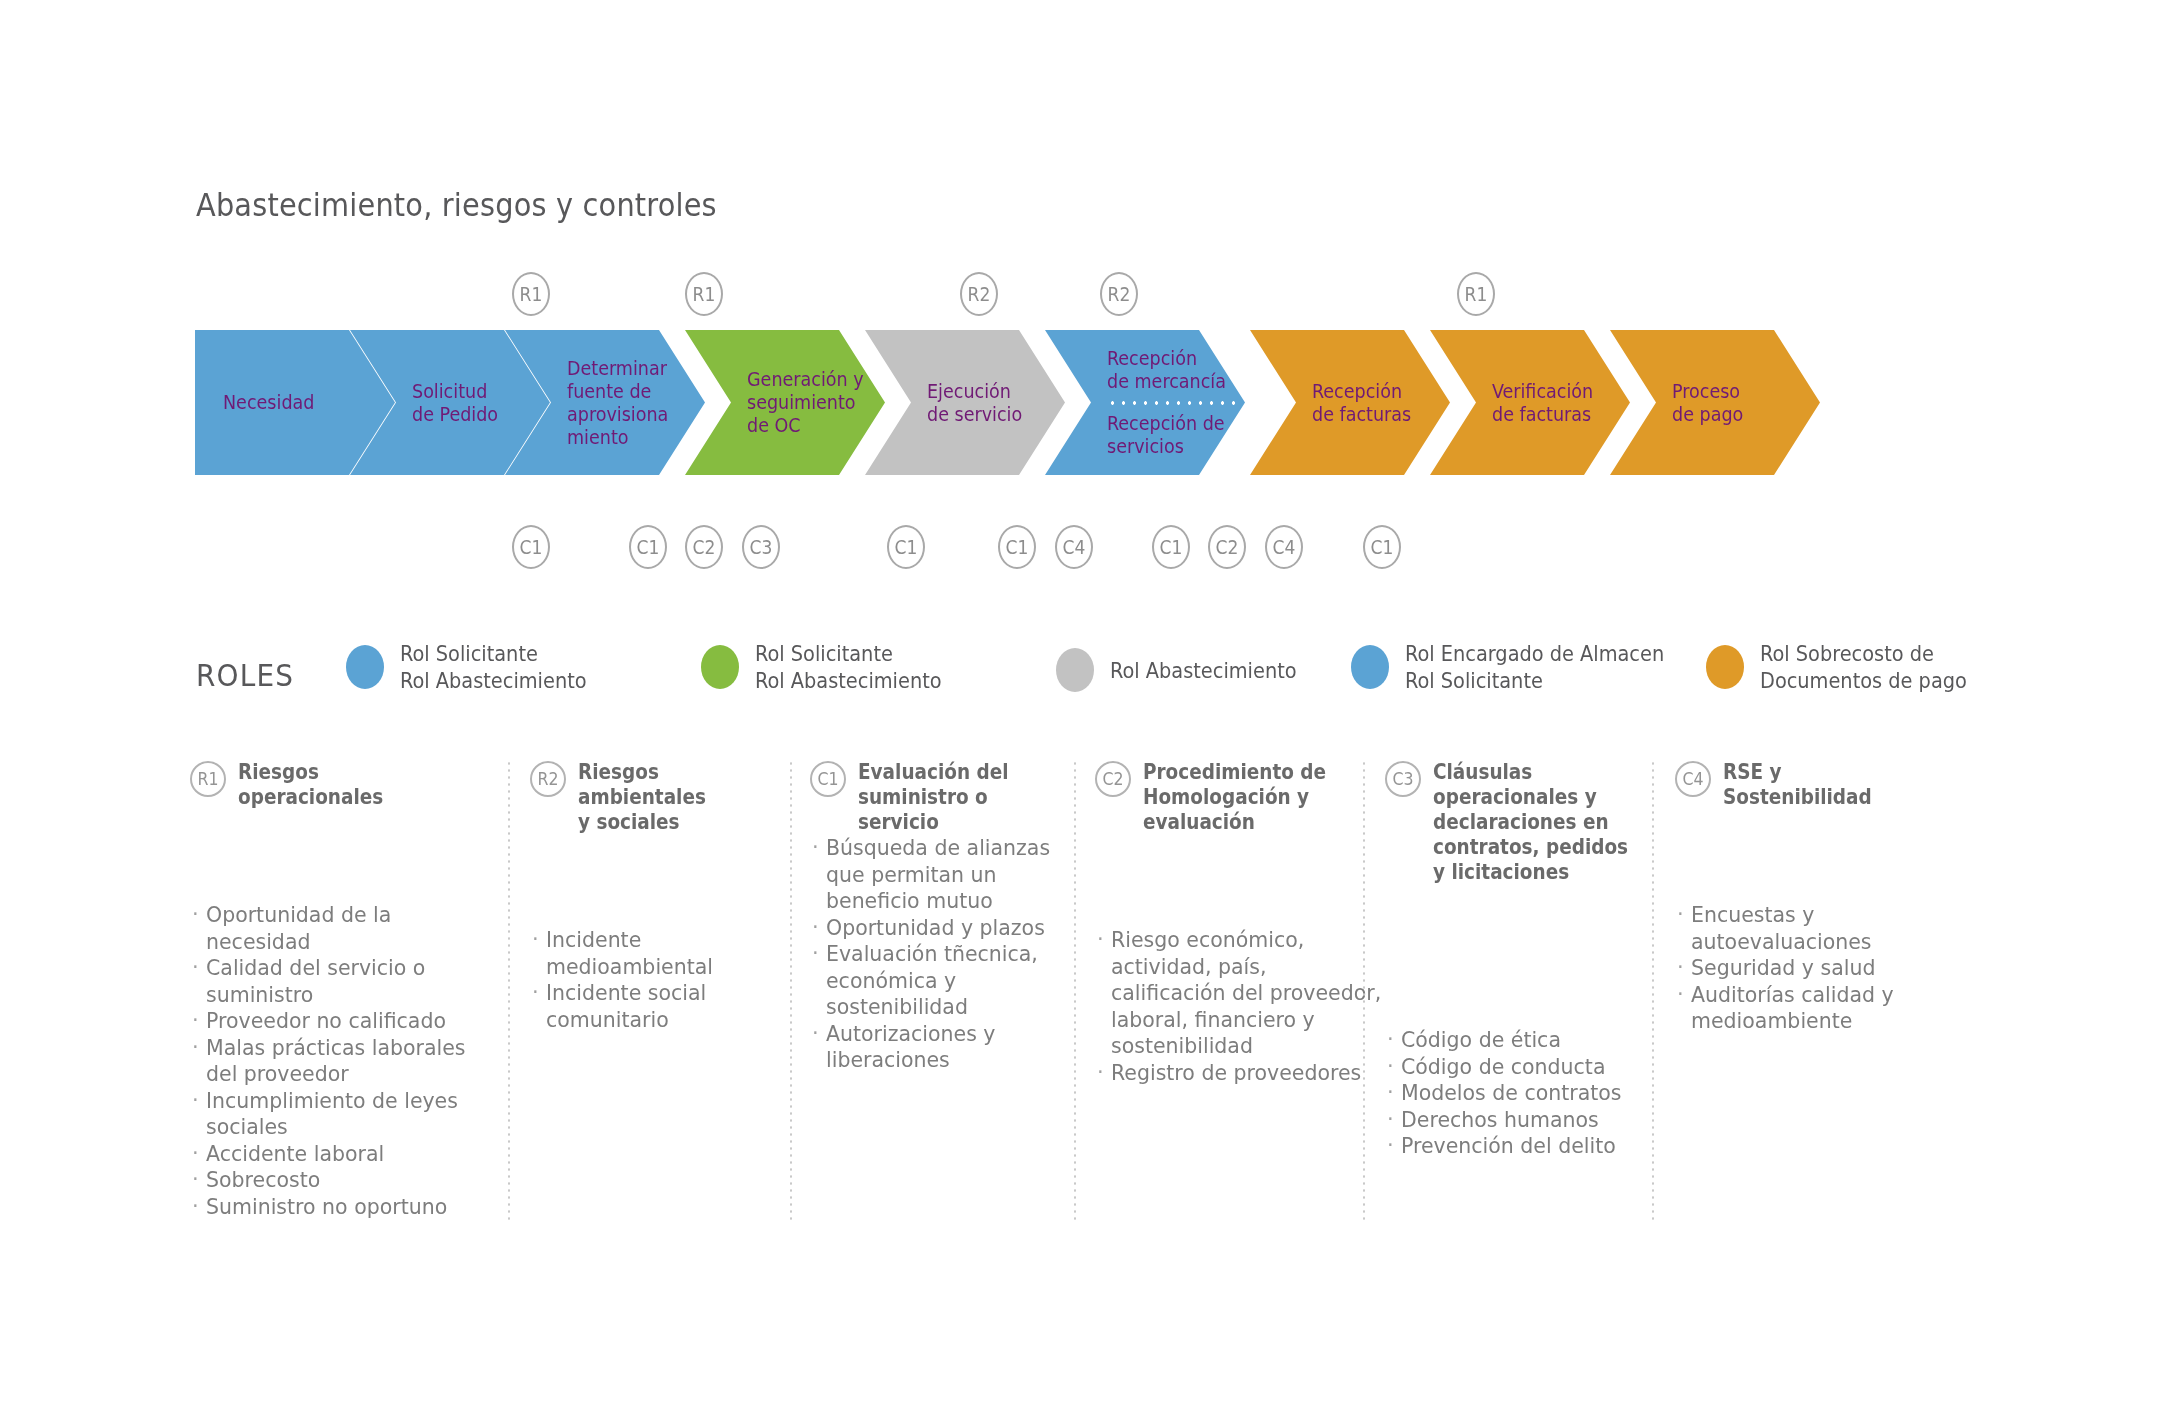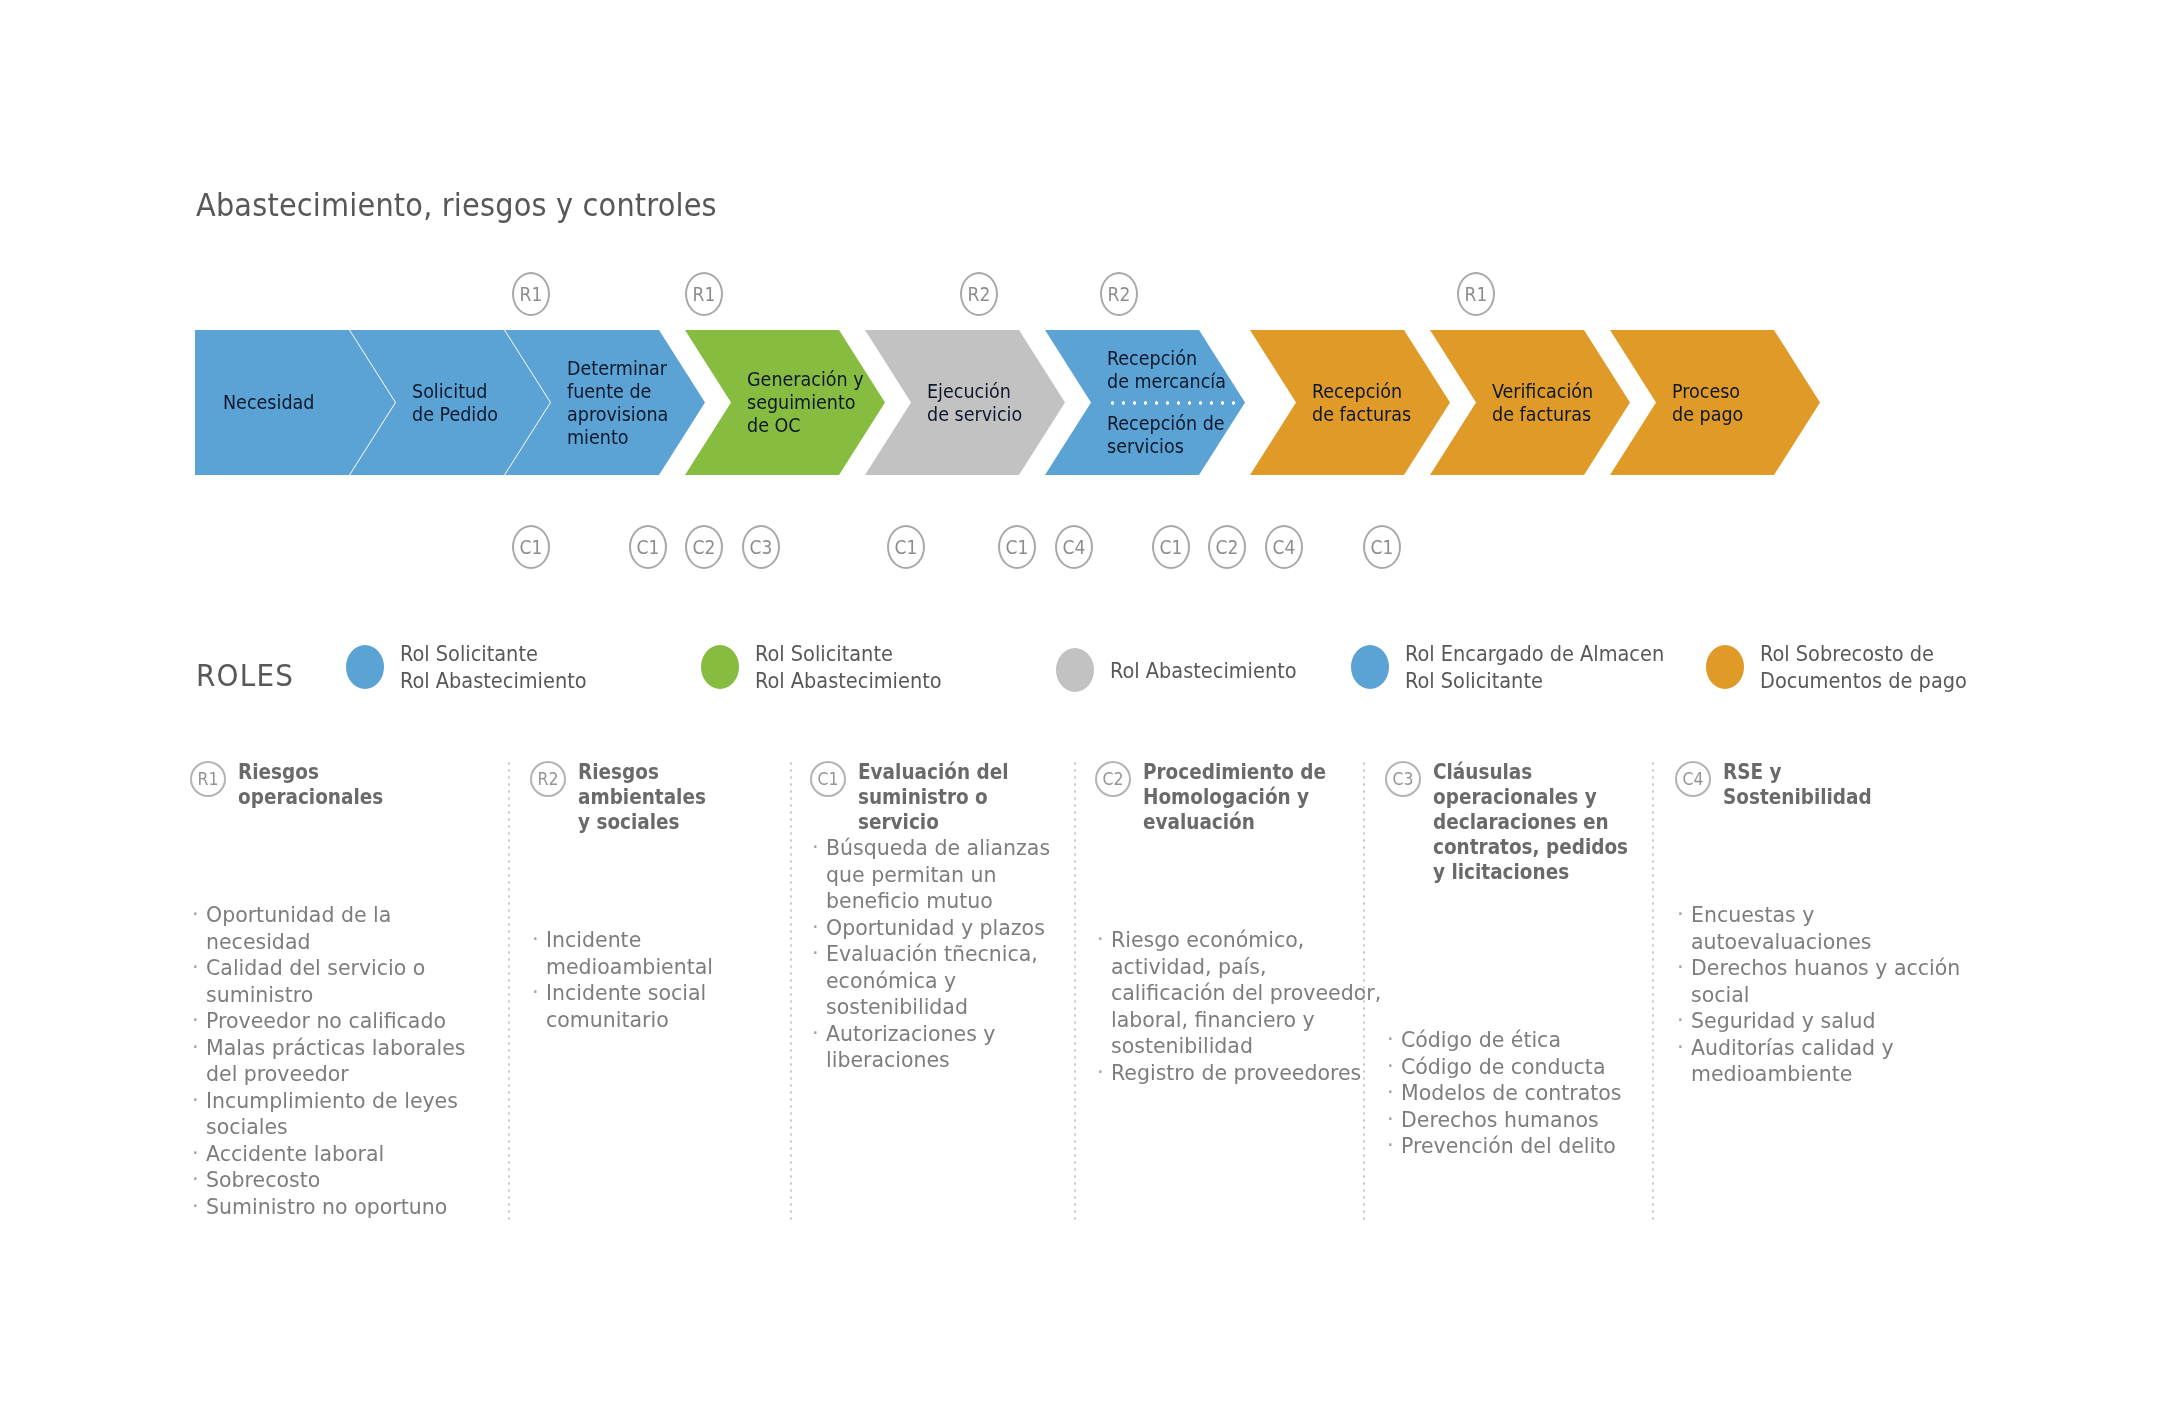--- a/index.html
+++ b/index.html
@@ -19,21 +19,21 @@
   }
 
   
   #process-band{position:absolute;left:195px;top:330px;width:1740px;height:145px;}
   .chev{position:absolute;top:0;height:145px;color:#fff;}
   .chev svg{position:absolute;left:0;top:0;}
   .chev .lbl{
     position:absolute;left:0;top:0;width:100%;height:100%;
     display:flex;flex-direction:column;align-items:flex-start;justify-content:center;
     font-family:"DejaVu Sans Condensed","Liberation Sans",sans-serif;
-    font-size:19.5px;line-height:23px;color:#0f172a;
+    font-size:19.5px;line-height:23px;color:#701a75;
     box-sizing:border-box;
   }
   .chev .lbl span{display:block;white-space:nowrap;}
   .dotsep{
     display:block;width:128px;height:4px;margin:8px 0 7px 0;
     background-image:radial-gradient(circle, #ffffff 1.6px, rgba(255,255,255,0) 1.9px);
     background-size:11px 4px;background-repeat:repeat-x;
   }
 
   
@@ -327,21 +327,20 @@
         <div class="bdg">
           <span>C4</span>
         </div>
         <div class="htxt">
           <span>RSE y</span>
           <span>Sostenibilidad</span>
         </div>
       </div>
       <ul style="margin-top: 92px;">
         <li>Encuestas y autoevaluaciones</li>
-        <li>Derechos huanos y acción social</li>
         <li>Seguridad y salud</li>
         <li>Auditorías calidad y medioambiente</li>
       </ul>
     </div>
     <div class="divider" style="left: 318px; height: 460px;"></div>
     <div class="divider" style="left: 600px; height: 460px;"></div>
     <div class="divider" style="left: 884px; height: 460px;"></div>
     <div class="divider" style="left: 1173px; height: 460px;"></div>
     <div class="divider" style="left: 1462px; height: 460px;"></div>
   </div>

